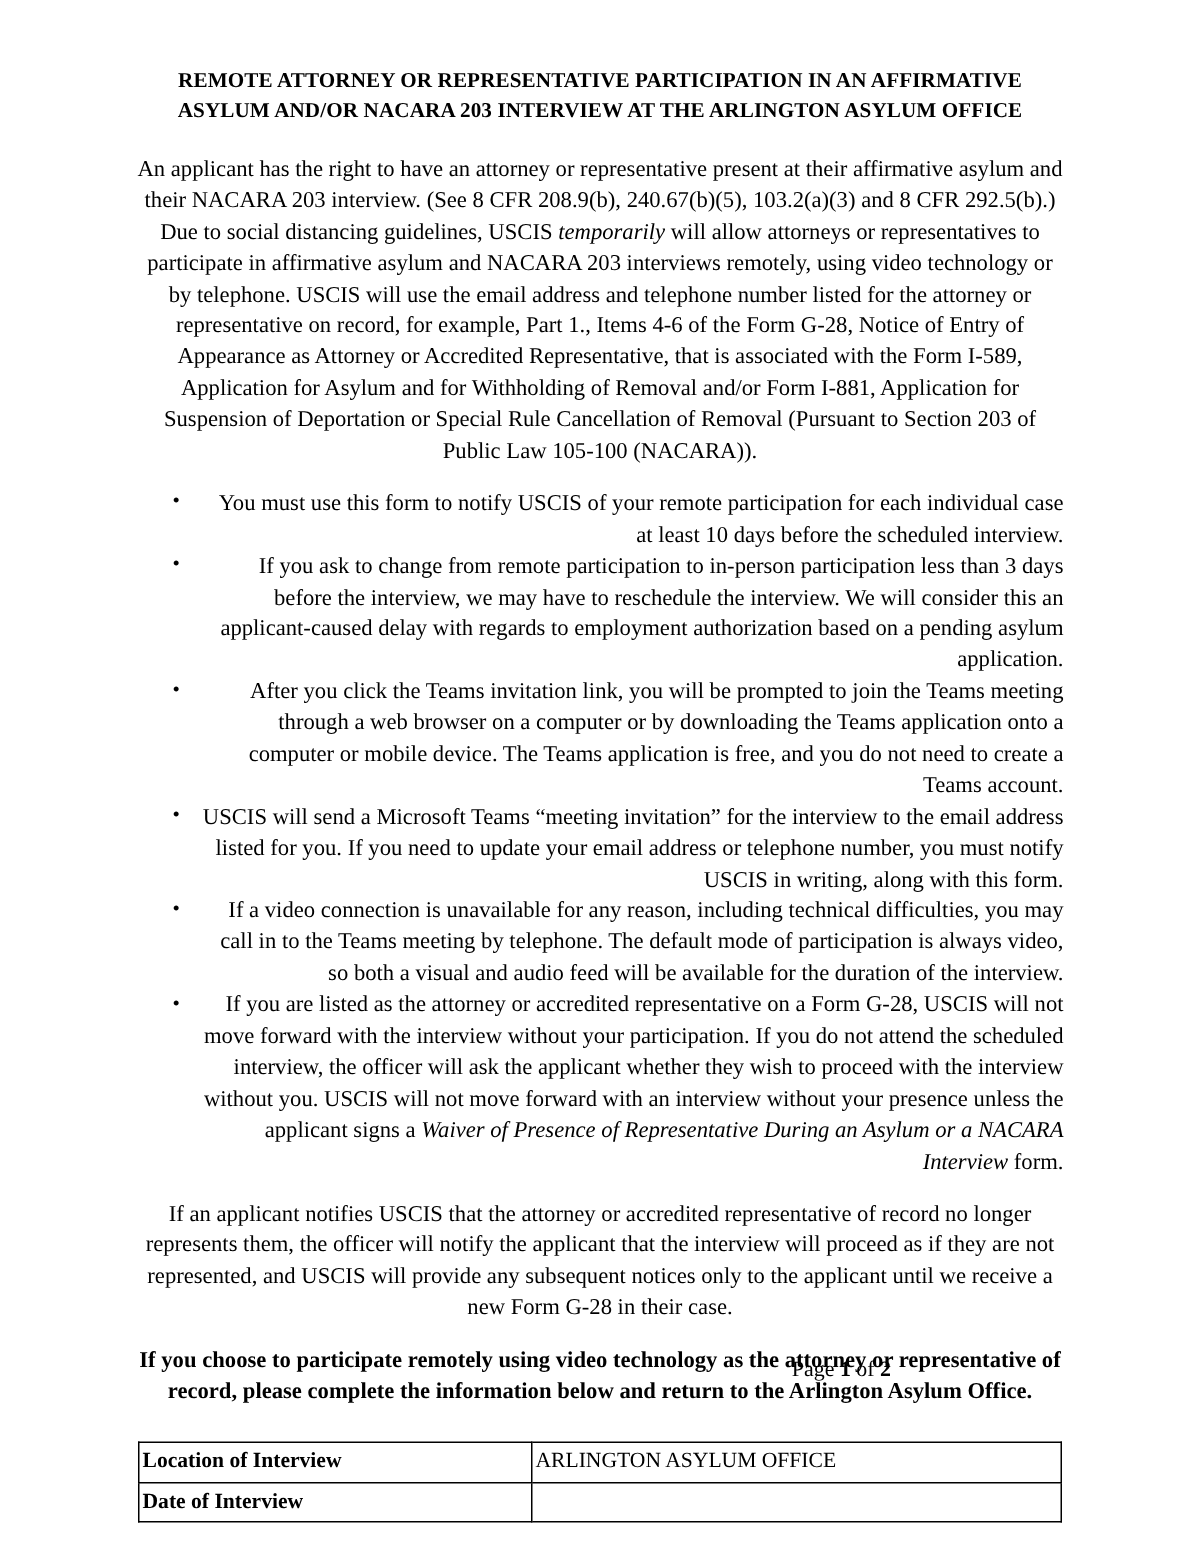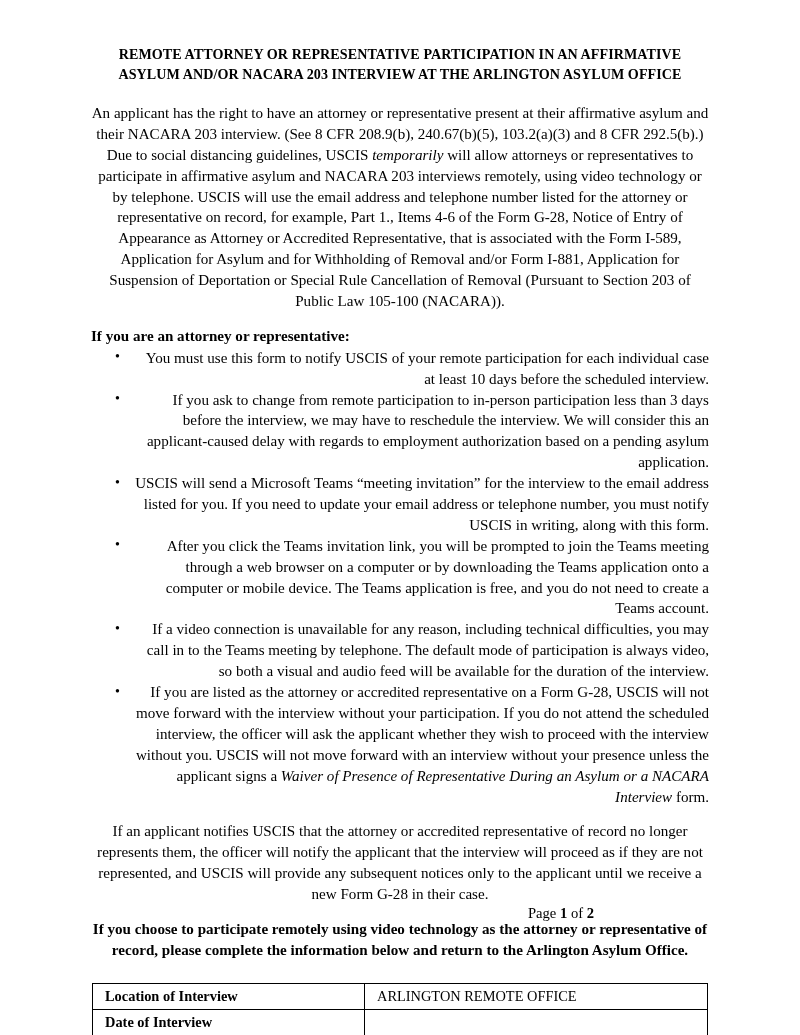--- a/index.html
+++ b/index.html
@@ -84,21 +84,21 @@
 
   
   .form-table {
     border-collapse: collapse;
     width: 616px;
     margin: 22px 0 0 1px;
     table-layout: fixed;
   }
   .form-table td {
     border: 1.6px solid #000000;
-    padding: 3px 7px 4px 12px;
+    padding: 3px 7px 4px 2px;
     vertical-align: top;
   }
   .form-table td.label {
     width: 252px;
     font-size: 14.4px;
     font-weight: bold;
     line-height: 1.30;
   }
   .form-table td.value {
     font-size: 14.4px;
@@ -123,40 +123,39 @@
 </head>
 <body>
 
 <div class="page">
   <div class="content">
 
     <h1 class="doc-title">REMOTE ATTORNEY OR REPRESENTATIVE PARTICIPATION IN AN AFFIRMATIVE ASYLUM AND/OR NACARA 203 INTERVIEW AT THE ARLINGTON ASYLUM OFFICE</h1>
 
     <p class="para"><span>An applicant has the right to have an attorney or representative present at their affirmative asylum and their NACARA 203 interview. (See 8 CFR 208.9(b), 240.67(b)(5), 103.2(a)(3) and 8 CFR 292.5(b).) Due to social distancing guidelines, USCIS </span><em>temporarily</em><span> will allow attorneys or representatives to participate in affirmative asylum and NACARA 203 interviews remotely, using video technology or by telephone. USCIS will use the email address and telephone number listed for the attorney or representative on record, for example, Part 1., Items 4-6 of the Form G-28, Notice of Entry of Appearance as Attorney or Accredited Representative, that is associated with the Form I-589, Application for Asylum and for Withholding of Removal and/or Form I-881, Application for Suspension of Deportation or Special Rule Cancellation of Removal (Pursuant to Section 203 of Public Law 105-100 (NACARA)).</span></p>
 
-    <p class="lead-bold">If you are an attorney or representative:</p>
 
     <ul class="bullets">
       <li>You must use this form to notify USCIS of your remote participation for each individual case at least 10 days before the scheduled interview.</li>
       <li>If you ask to change from remote participation to in-person participation less than 3 days before the interview, we may have to reschedule the  interview. We will consider this an applicant-caused delay with regards to employment authorization based on a pending asylum application.</li>
+      <li>After you click the Teams invitation link, you will be prompted to join the Teams meeting through a web browser on a computer or by downloading the Teams application onto a computer or mobile device. The Teams application is free, and you do not need to create a Teams account.</li>
       <li>USCIS will send a Microsoft Teams “meeting invitation” for the interview to the email address listed for you. If you need to update your email address or telephone number, you must notify USCIS in writing, along with this form.</li>
-      <li>After you click the Teams invitation link, you will be prompted to join the Teams meeting through a web browser on a computer or by downloading the Teams application onto a computer or mobile device. The Teams application is free, and you do not need to create a Teams account.</li>
       <li>If a video connection is unavailable for any reason, including technical difficulties, you may call in to the Teams meeting by telephone. The default mode of participation is always video, so both a visual and audio feed will be available for the duration of the interview.</li>
       <li><span>If you are listed as the attorney or accredited representative on a Form G-28, USCIS will not move forward with the interview without your participation. If you do not attend the scheduled interview, the officer will ask the applicant whether they wish to proceed with the interview without you.  USCIS will not move forward with an interview without your presence unless the applicant signs a </span><em>Waiver of Presence of Representative During an Asylum or a NACARA Interview</em><span> form.</span></li>
     </ul>
 
     <p class="para">If an applicant notifies USCIS that the attorney or accredited representative of record no longer represents them, the officer will notify the applicant that the interview will proceed as if they are not represented, and USCIS will provide any subsequent notices only to the applicant until we receive a new Form G-28 in their case.</p>
 
     <p class="para tight">If you choose to participate remotely using video technology as the attorney or representative of record, please complete the information below and return to the Arlington Asylum Office.</p>
 
     <table class="form-table">
       <tbody>
         <tr class="row-h1">
           <td class="label">Location of Interview</td>
-          <td class="value">ARLINGTON REMOTE OFFICE</td>
+          <td class="value">ARLINGTON ASYLUM OFFICE</td>
         </tr>
         <tr class="row-h1">
           <td class="label">Date of Interview</td>
           <td class="value"></td>
         </tr>
 
       </tbody>
     </table>
 
   </div>

